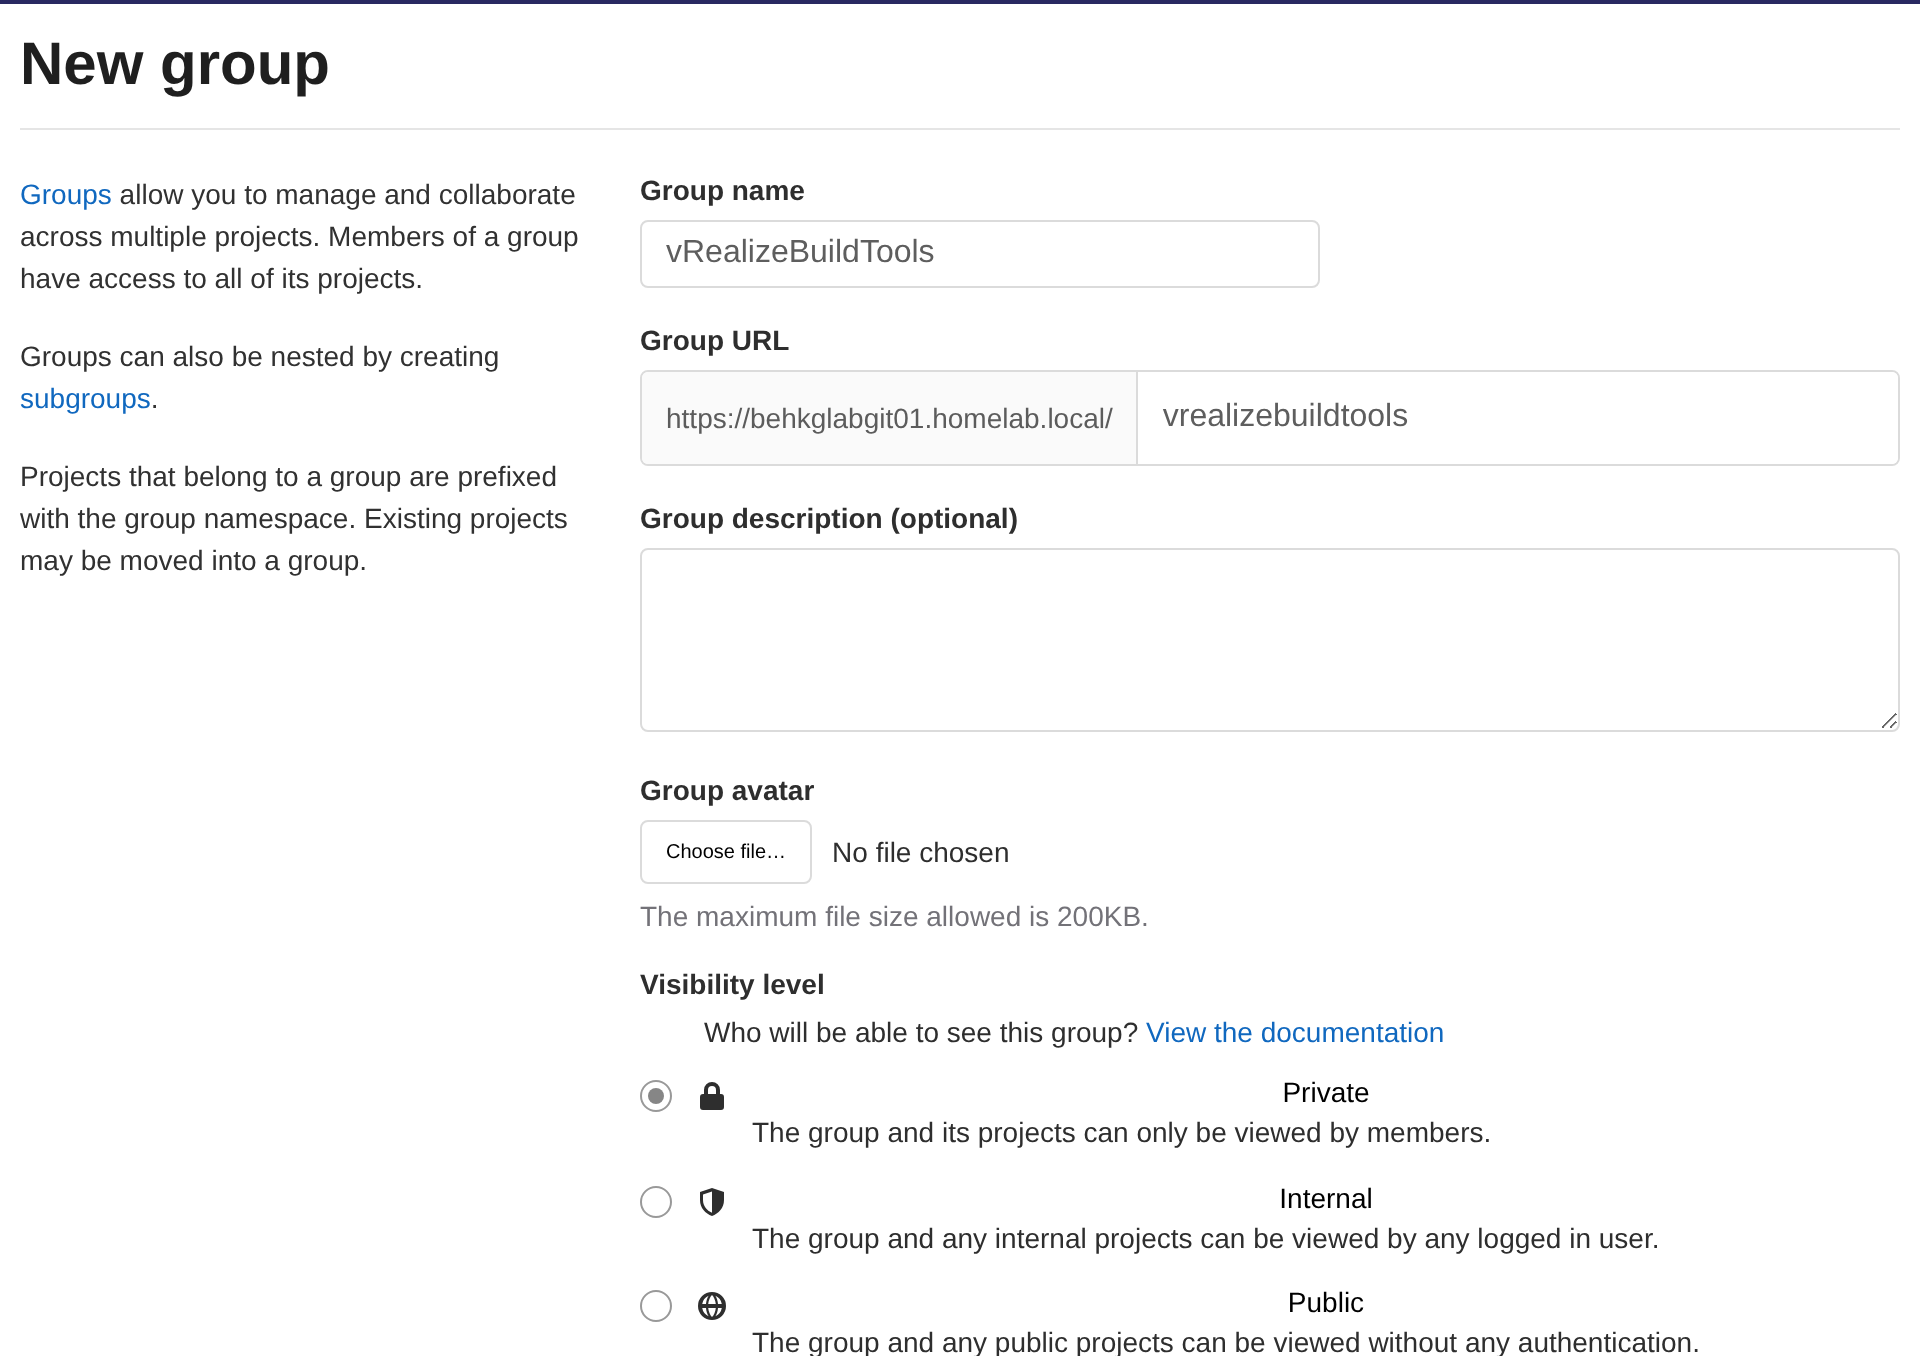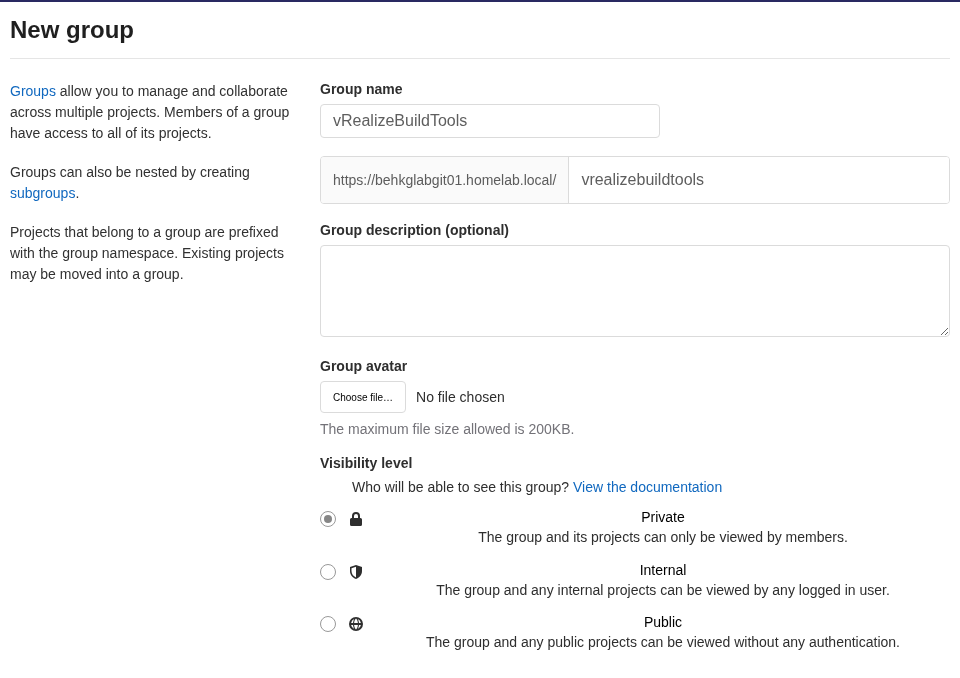--- a/index.html
+++ b/index.html
@@ -8,21 +8,21 @@
     font-size: 14px;
     color: #303030;
     background: #fff;
     width: 960px;
     border-top: 2px solid #292961;
   }
   .page {
     padding: 0 10px;
   }
   h1.title {
-    font-size: 24px;
+    font-size: 30px;
     font-weight: 700;
     color: #1f1f1f;
     padding: 14px 0 14px 0;
     border-bottom: 1px solid #e5e5e5;
   }
   .cols {
     display: flex;
     align-items: flex-start;
     padding-top: 22px;
   }
@@ -121,21 +121,21 @@
   }
   .vis-icon {
     width: 16px; height: 16px;
     flex-shrink: 0;
     margin-top: 2px;
     display: inline-flex;
     align-items: center; justify-content: center;
   }
   .vis-body { flex: 1; }
   .vis-title { font-weight: 400; color: #000000; margin-bottom: 3px; text-align: center; }
-  .vis-desc { color: #2e2e2e; line-height: 1.4; text-align: center; }
+  .vis-desc { color: #2e2e2e; line-height: 1.4; }
 </style>
 </head>
 <body>
 
 <div class="page">
 
   <h1 class="title">New group</h1>
 
   <div class="cols">
 
@@ -150,20 +150,21 @@
     </div>
 
     <div class="right">
 
       <div class="form-group">
         <label class="lbl">Group name</label>
         <input class="text-input" value="vRealizeBuildTools" style="">
       </div>
 
       <div class="form-group">
+        <label class="lbl">Group URL</label>
         <div class="url-row">
           <div class="url-prefix">https://behkglabgit01.homelab.local/</div>
           <input class="slug-input" value="vrealizebuildtools" style="">
         </div>
       </div>
 
       <div class="form-group">
         <label class="lbl">Group description (optional)</label>
         <textarea class="desc" style=""></textarea>
       </div>

